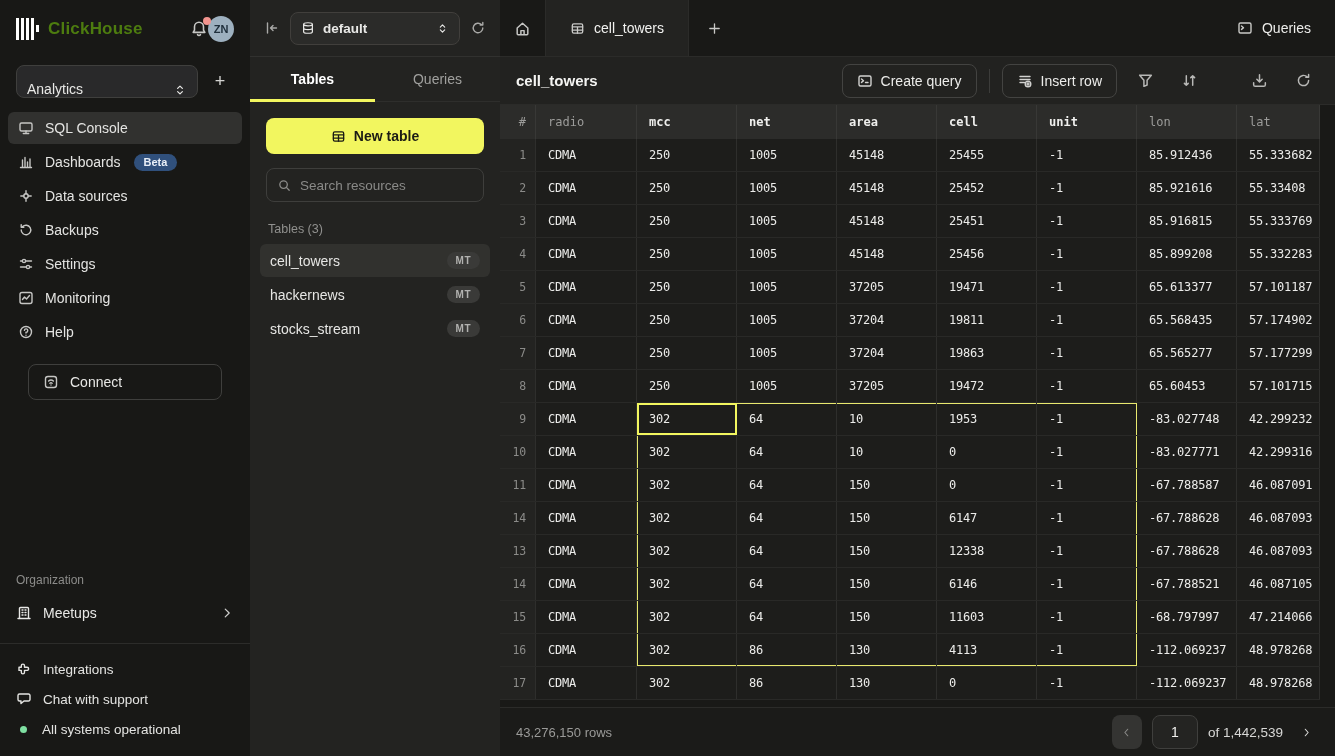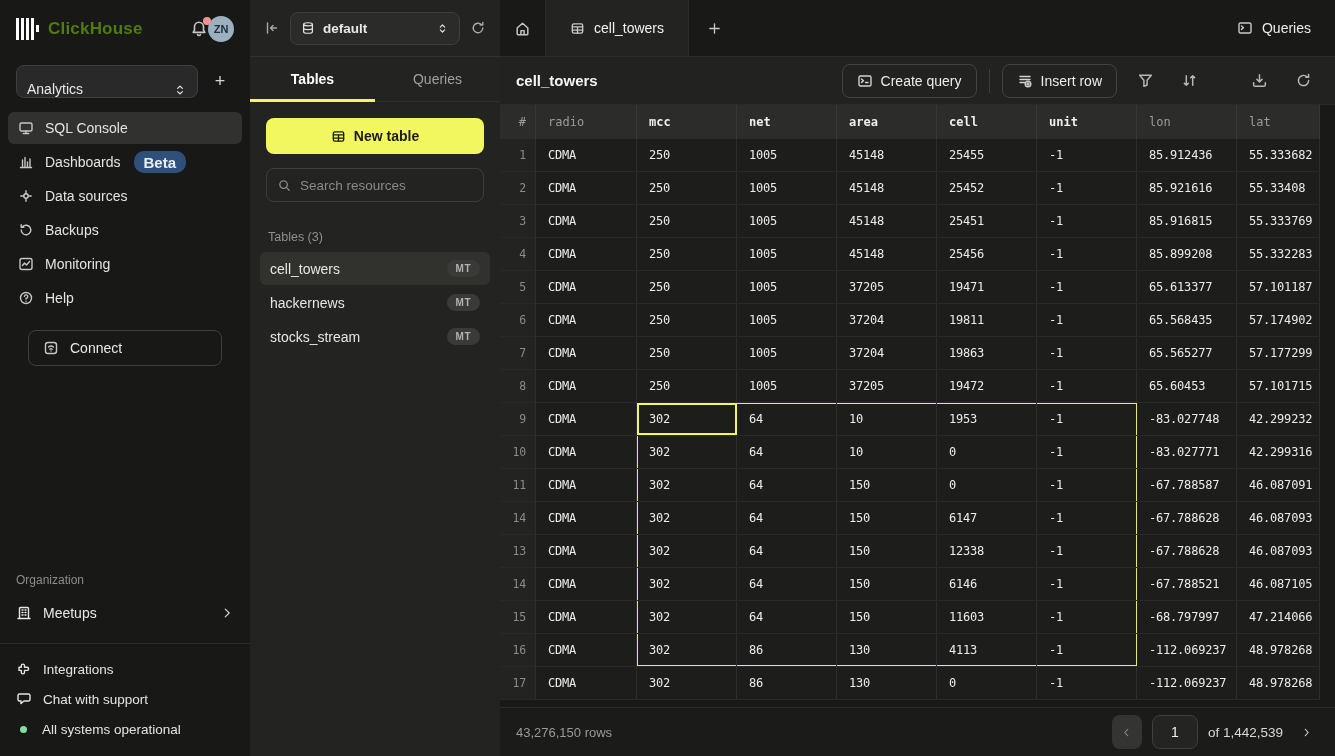--- a/index.html
+++ b/index.html
@@ -40,21 +40,21 @@
   .bell .dot{position:absolute;top:-3px;right:-3px;width:8px;height:8px;border-radius:50%;background:var(--notification-dot)}
   .avatar{width:26px;height:26px;border-radius:50%;background:var(--avatar-bg);color:#20303d;font-size:11px;font-weight:700;display:flex;align-items:center;justify-content:center}
   .ws-row{display:flex;align-items:center;gap:8px;padding:8px 16px 2px}
   .ws-select{flex:1;height:33px;background:#29292a;border:1px solid #3f3f3d;border-radius:8px;display:flex;align-items:flex-end;padding:0 10px;gap:8px;cursor:pointer}
   .ws-select span{flex:1;font-size:14px}
   .plus-btn{width:28px;height:28px;display:flex;align-items:center;justify-content:center;color:#d4d4d2;font-size:18px;cursor:pointer}
   .nav-list{padding:12px 8px 0;display:flex;flex-direction:column;gap:2px}
   .nav-item{height:32px;border-radius:6px;display:flex;align-items:center;gap:11px;padding:0 10px;font-size:14px;color:#e4e4e2;cursor:pointer}
   .nav-item .ic{color:var(--ico)}
   .nav-item.active{background:#31312f}
-  .badge-beta{background:var(--beta-badge-bg);color:#e9eff8;font-size:15px;font-weight:700;padding:2.5px 10px;border-radius:10px;margin-left:2px}
+  .badge-beta{background:var(--beta-badge-bg);color:#e9eff8;font-size:11px;font-weight:700;padding:2.5px 10px;border-radius:10px;margin-left:2px}
   .connect-btn{margin:16px 28px 0;height:36px;border:1px solid #3f3f3d;border-radius:8px;display:flex;align-items:center;gap:11px;padding:0 14px;font-size:14px;cursor:pointer}
   .connect-btn .ic{color:var(--ico)}
   .nav-spacer{flex:1}
   .org-label{padding:0 16px;font-size:12px;color:#8c8c8a;margin-bottom:8px}
   .org-item{height:36px;display:flex;align-items:center;gap:11px;padding:0 16px;font-size:14px;cursor:pointer}
   .org-item .chev{margin-left:auto;color:#d0d0ce}
   .nav-footer{border-top:1px solid #2c2c2a;margin-top:12px;padding:10px 16px 12px;display:flex;flex-direction:column}
   .foot-item{height:30px;display:flex;align-items:center;gap:11px;font-size:13.5px;color:#e4e4e2;cursor:pointer}
   .status-dot{width:7px;height:7px;border-radius:50%;background:var(--status-green);margin:0 4px 0 4px}
 
@@ -66,21 +66,21 @@
   .db-select span{flex:1;font-size:13.5px;font-weight:600}
   .exp-tabs{height:45px;flex:none;display:flex;border-bottom:1px solid #2e2e2c}
   .exp-tab{width:50%;display:flex;align-items:center;justify-content:center;font-size:14px;color:#a0a09e;cursor:pointer;position:relative}
   .exp-tab.active{color:#fff;font-weight:600}
   .exp-tab.active::after{content:"";position:absolute;left:0;right:0;bottom:-1px;height:3px;background:var(--accent-yellow)}
   .exp-body{padding:16px 16px 0}
   .new-table-btn{height:36px;width:100%;background:var(--accent-yellow);border-radius:8px;display:flex;align-items:center;justify-content:center;gap:8px;color:#1b1b14;font-size:14px;font-weight:600;cursor:pointer}
   .search-box{margin-top:14px;height:34px;border:1px solid #3e3e3c;border-radius:8px;display:flex;align-items:center;gap:8px;padding:0 10px;color:#8a8a88}
   .search-box input{flex:1;background:transparent;border:none;outline:none;color:#d8d8d6;font-size:13.5px;font-family:"Liberation Sans",sans-serif}
   .search-box input::placeholder{color:#8a8a88}
-  .tables-label{margin:28px 0 8px 2px;font-size:12.5px;color:#90908e}
+  .tables-label{margin:20px 0 8px 2px;font-size:12.5px;color:#90908e}
   .table-list{display:flex;flex-direction:column;gap:1px;margin:0 -6px}
   .table-item{height:33px;border-radius:6px;display:flex;align-items:center;justify-content:space-between;padding:0 10px;cursor:pointer}
   .table-item.active{background:#31312e}
   .table-item .tname{font-size:14px;color:#e6e6e4}
   .badge-mt{background:#3a3a38;color:#b2b2b0;font-size:10px;font-weight:700;padding:3px 9px;border-radius:10px;letter-spacing:.5px}
 
   
   #main{flex:1;display:flex;flex-direction:column;background:var(--main-bg);min-width:0}
   .tab-bar{height:57px;flex:none;display:flex;align-items:stretch;background:#191917;border-bottom:1px solid var(--line)}
   .home-btn{width:46px;display:flex;align-items:center;justify-content:center;border-right:1px solid var(--line);color:var(--ico);cursor:pointer}
@@ -188,20 +188,28 @@
       <span>Data sources</span>
     </div>
     <div class="nav-item">
       <svg class="ic" width="16" height="16" viewBox="0 0 16 16">
           <path d="M3.2 8a4.8 4.8 0 1 0 1.4-3.4 M3.2 2.6v2.6h2.6"></path>
         </svg>
       <span>Backups</span>
     </div>
     <div class="nav-item">
       <svg class="ic" width="16" height="16" viewBox="0 0 16 16">
+          <path d="M2.5 5h11 M2.5 11h11"></path>
+          <circle cx="6" cy="5" r="1.6" fill="#181816"></circle>
+          <circle cx="10" cy="11" r="1.6" fill="#181816"></circle>
+        </svg>
+      <span>Settings</span>
+    </div>
+    <div class="nav-item">
+      <svg class="ic" width="16" height="16" viewBox="0 0 16 16">
           <rect x="2" y="2.5" width="12" height="11" rx="2"></rect>
           <path d="M4.5 9.5 6.5 7l2 2 3-3.5"></path>
         </svg>
       <span>Monitoring</span>
     </div>
     <div class="nav-item">
       <svg class="ic" width="16" height="16" viewBox="0 0 16 16">
           <circle cx="8" cy="8" r="5.5"></circle>
           <path d="M6.4 6.3A1.7 1.7 0 1 1 8 8.3v.7 M8 11.2v.01"></path>
         </svg>

